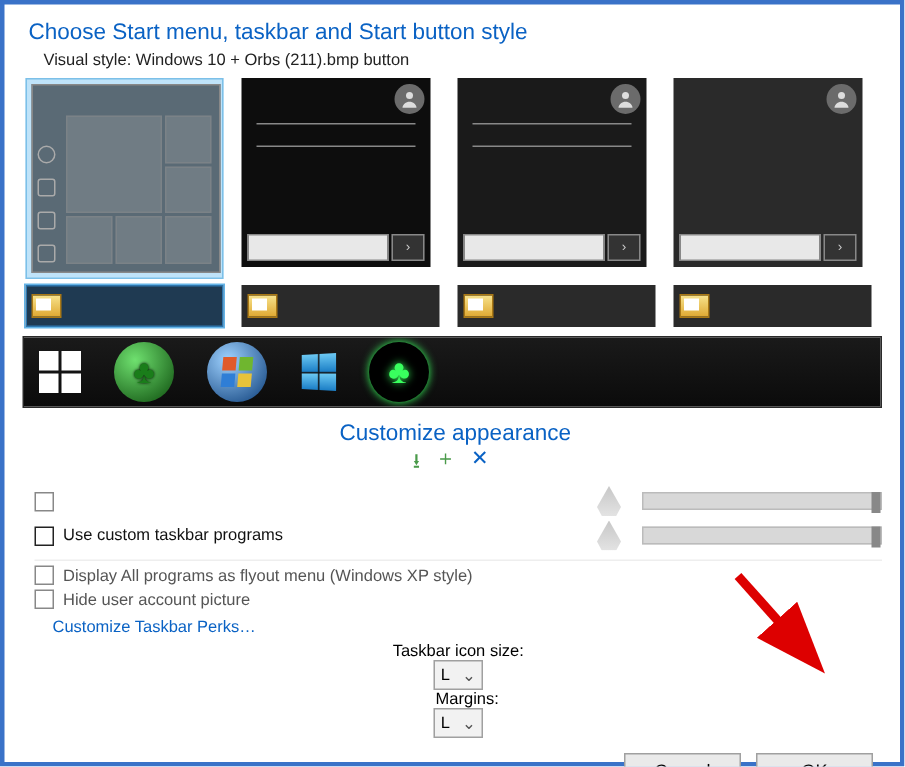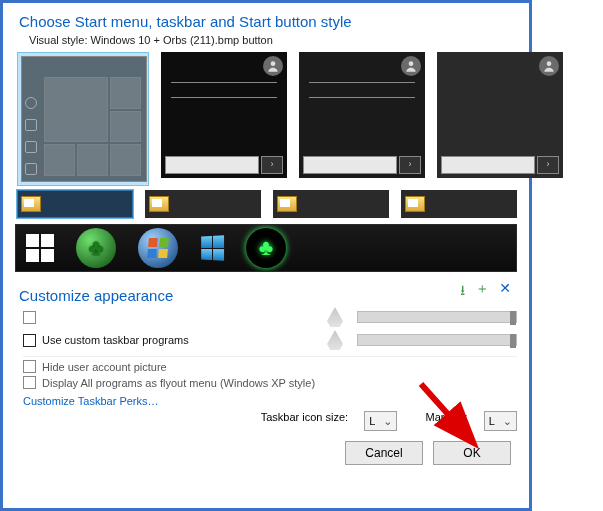--- a/index.html
+++ b/index.html
@@ -1,17 +1,17 @@
 <!DOCTYPE html>
 <html><head>
 <meta charset="utf-8">
 <style>
 * { box-sizing: border-box; margin: 0; padding: 0; }
 body { font-family: "Segoe UI", Tahoma, sans-serif; background: #fff; width: 603px; height: 511px; overflow: hidden; position: relative; }
-.window { border: 3px solid #3a72c8; width: 532px; height: 511px; padding: 6px 12px 12px; background: #fff; position: relative; }
+.window { border: 3px solid #3a72c8; width: 603px; height: 511px; padding: 6px 12px 12px; background: #fff; position: relative; }
 .title { color: #0a62c4; font-size: 15px; margin: 4px 0 4px 4px; }
 .subtitle { font-size: 11px; color: #222; margin: 2px 0 6px 14px; }
 .thumbs { display: flex; gap: 12px; margin: 2px 0 4px 2px; align-items:flex-start; }
 .thumb { width: 132px; position:relative; }
 .thumb.sel { background:#bfe3f9; padding:3px; border:1px solid #7cc0e8; }
 .preview { width:126px; height:126px; background:#353535; position:relative; overflow:hidden; }
 .thumb.sel .preview{ background:#5a6a75; border:1px solid #888; }
 .preview.dark{ background:#0d0d0d; }
 .preview.dark2{ background:#1a1a1a; }
 .preview.dark3{ background:#2a2a2a; }
@@ -45,33 +45,33 @@
 .flag .r{ background:#e05a2a; top:0; left:0;}
 .flag .g{ background:#6fb62f; top:0; right:0;}
 .flag .b{ background:#2f7ed6; bottom:0; left:0;}
 .flag .y{ background:#e8c33a; bottom:0; right:0;}
 .orb.neon{ background:#000; box-shadow:0 0 6px #39ff5e;}
 .orb.neon .clover{ color:#39ff5e; text-shadow:0 0 6px #39ff5e;}
 .flag8{ width:24px; height:24px; display:grid; grid-template-columns:1fr 1fr; grid-template-rows:1fr 1fr; gap:1px; transform:perspective(70px) rotateY(-18deg);}
 .flag8 div{ background:linear-gradient(#6cc9f3,#1a7dc5);}
 .watermark{ position:absolute; left:50%; top:50%; transform:translate(-50%,-50%); font-size:22px; font-style:italic; font-weight:bold; color:#2fa0d8; opacity:.55; pointer-events:none; white-space:nowrap;}
 .watermark .sm{ font-size:13px; font-style:normal; color:#3a72c8;}
-.section-row{ display:flex; align-items:flex-end; margin:4px 0 0 4px;}
+.section-row{ display:flex; align-items:center; margin:4px 0 0 4px;flex-direction:column;}
 .section-title{ color:#0a62c4; font-size:15px; flex:1;}
 .mini-icons{ display:flex; gap:10px; color:#4a9a4a; font-size:14px; margin-right:6px;}
 .mini-icons .x{ color:#0a62c4;}
 .opt-row{ display:flex; align-items:center; gap:6px; margin:3px 0 3px 8px; font-size:11px; color:#555;}
 .opt-row .cb{ width:13px; height:13px; border:1px solid #888; background:#fff;}
 .opt-row.bd .cb{ border:1px solid #222;}
 .opt-row.bd{ color:#111; border-bottom:1px solid #eee; padding-bottom:6px;}
 .opt-row .drop{ width:16px; height:20px; background:linear-gradient(#999,#ccc); clip-path:polygon(50% 0, 100% 70%, 80% 100%, 20% 100%, 0 70%); margin-left:auto; margin-right:8px; opacity:.55;}
 .opt-row .slider{ width:160px; height:12px; background:#d8d8d8; border:1px solid #bbb; position:relative;}
 .opt-row .slider:after{ content:""; position:absolute; right:0; top:-1px; width:6px; height:14px; background:#888;}
-.link{ color:#0a62c4; font-size:11px; margin:6px 0 4px 8px; cursor:pointer;}
-.bottom-controls{ display:flex; align-items:flex-start; gap:16px; font-size:11px; margin:4px 0 4px 8px;}
+.link{ color:#0a62c4; font-size:11px; margin:6px 0 4px 20px; cursor:pointer;}
+.bottom-controls{ display:flex; align-items:center; gap:0; font-size:11px; margin:4px 0 4px 8px;flex-direction:column;}
 .bottom-controls .sp{ flex:1;}
 .select{ display:inline-flex; align-items:center; border:1px solid #a0a0a0; background:#f2f2f2; height:20px; padding:0 4px; gap:8px; font-size:11px;}
 .select:after{ content:"⌄"; color:#555; font-size:11px;}
 .btn-row{ display:flex; gap:10px; justify-content:flex-end; margin-top:10px; padding-right:6px;}
 .btn{ width:78px; height:24px; border:1px solid #a0a0a0; background:#eaeaea; font-size:12px; cursor:pointer;}
 .arrow-anno{ position:absolute; right:38px; bottom:50px; pointer-events:none;}
 </style>
 </head>
 <body>
 
@@ -209,25 +209,25 @@
     <div class="slider"></div>
   </div>
   <div class="opt-row bd">
     <div class="cb"></div>
     <span>Use custom taskbar programs</span>
     <div class="drop"></div>
     <div class="slider"></div>
   </div>
   <div class="opt-row">
     <div class="cb"></div>
+    <span>Display All programs as flyout menu (Windows XP style)</span>
+  </div>
+  <div class="opt-row">
+    <div class="cb"></div>
     <span>Hide user account picture</span>
-  </div>
-  <div class="opt-row">
-    <div class="cb"></div>
-    <span>Display All programs as flyout menu (Windows XP style)</span>
   </div>
 
   <div class="link">Customize Taskbar Perks…</div>
 
   <div class="bottom-controls">
     <div class="sp"></div>
     <span>Taskbar icon size:</span>
     <div class="select">
         <span>L</span>
       </div>

